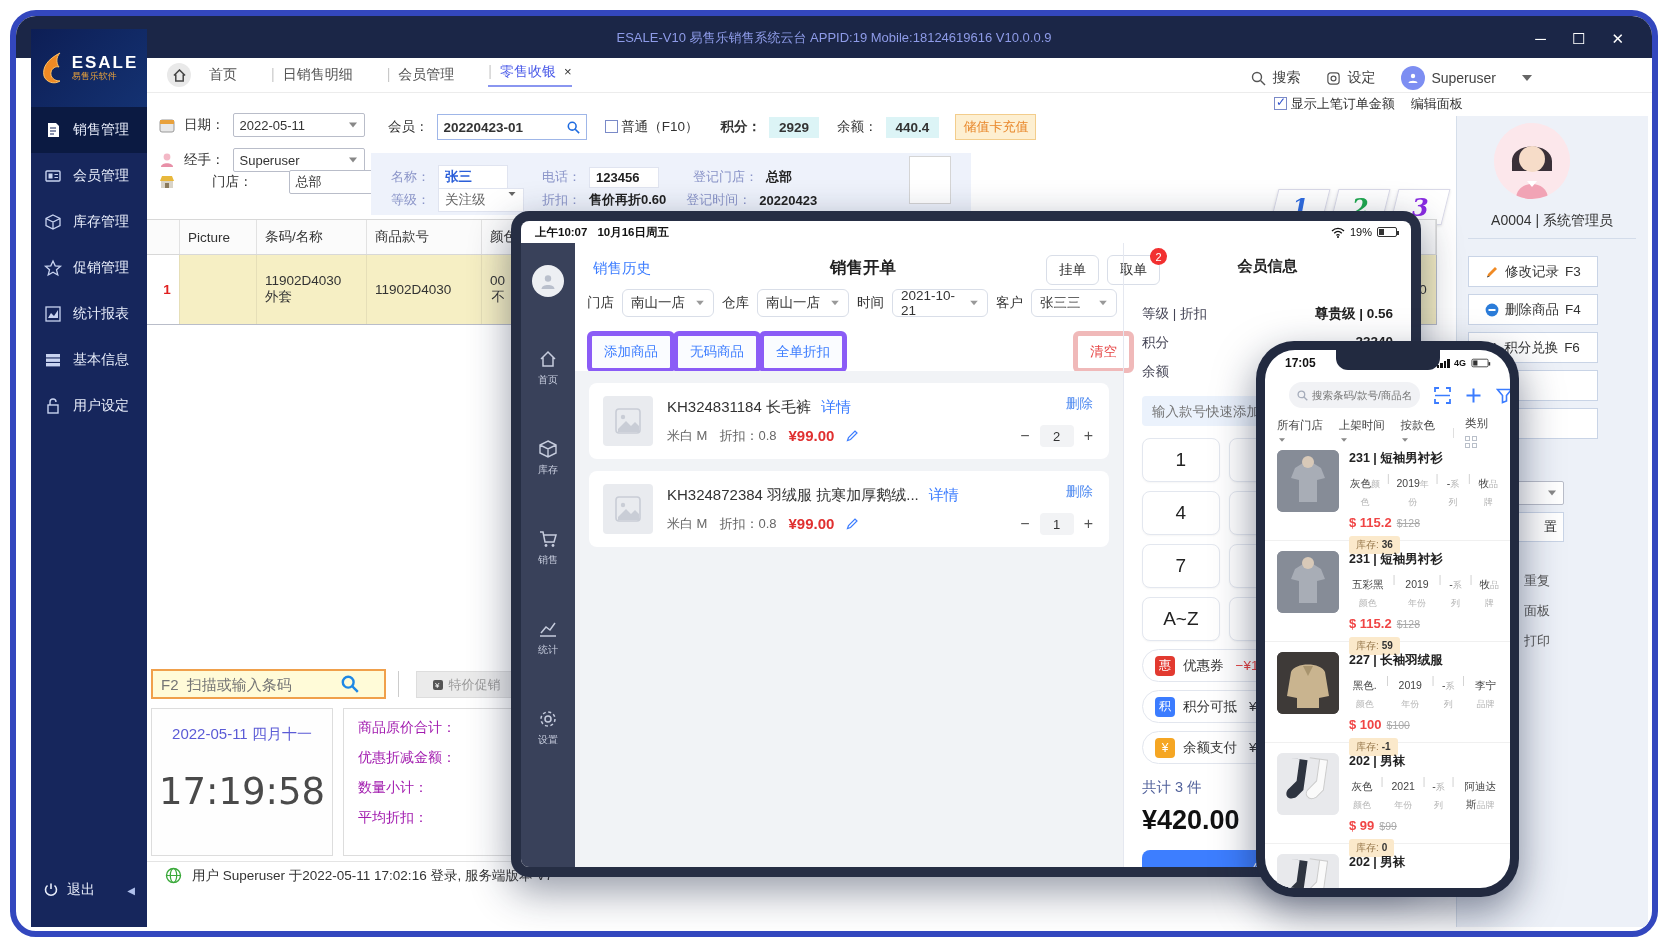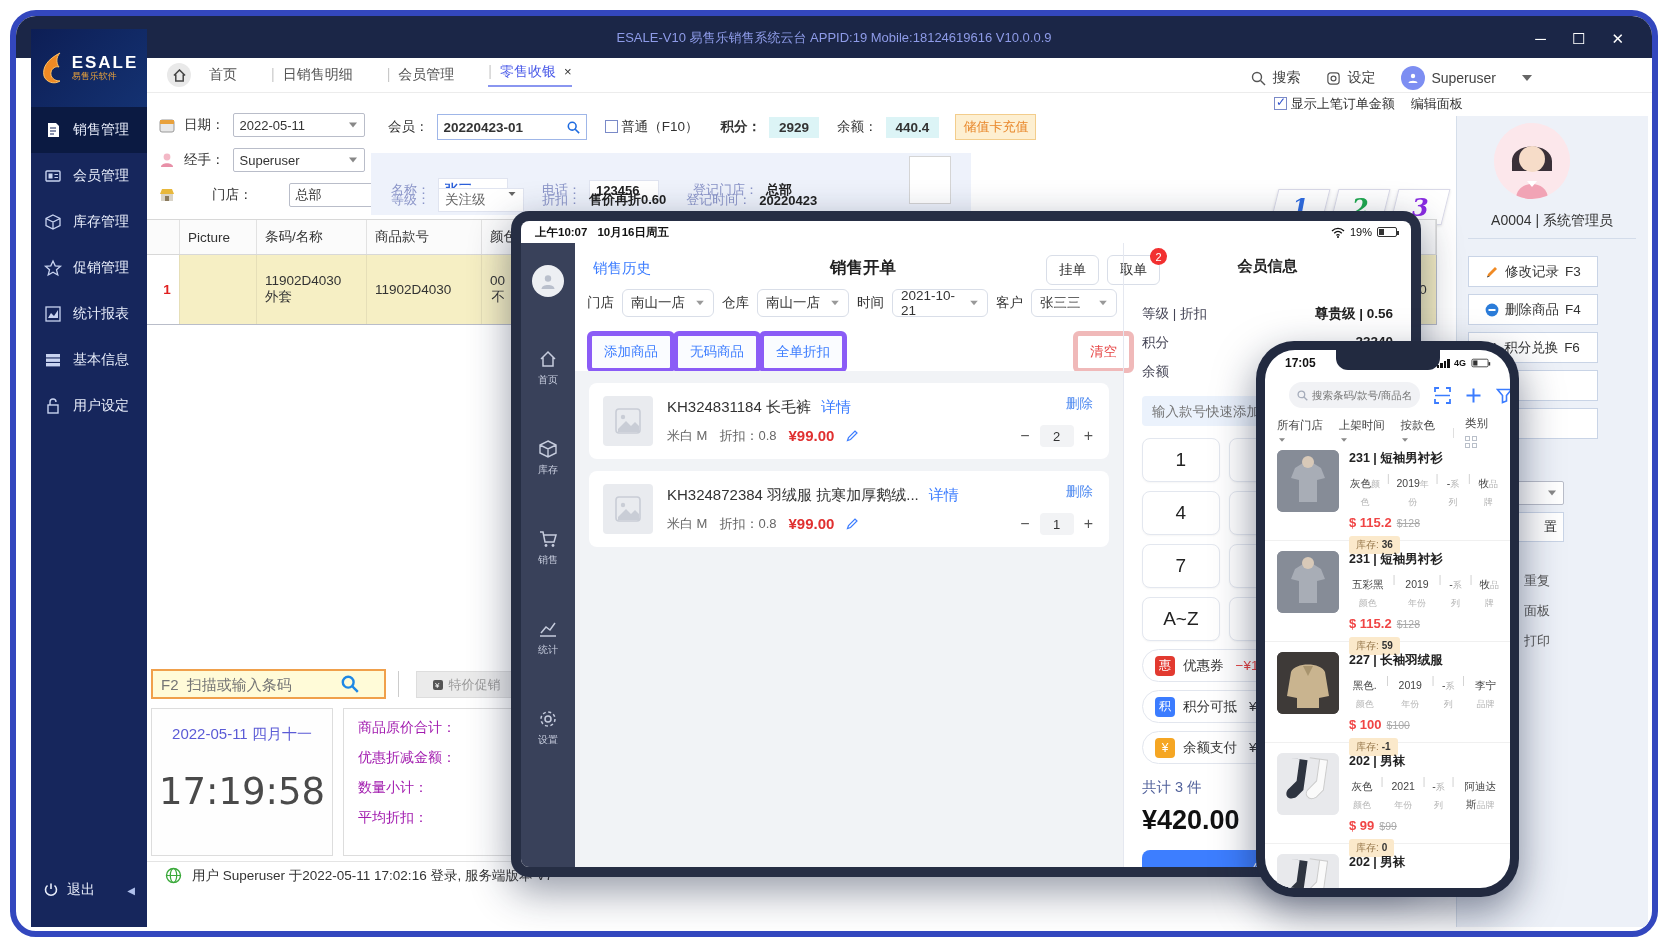--- a/index.html
+++ b/index.html
@@ -283,21 +283,21 @@
     <svg width="18" height="18" viewBox="0 0 18 18">
         <circle cx="9" cy="6" r="3.4" fill="#F3B8C6"></circle>
         <path d="M3 16 C3 11 15 11 15 16Z" fill="#E890A8"></path>
       </svg>
     <span>经手：</span>
     <div class="sel" style="width:132px;">
         <span>Superuser</span>
         <span class="caret"></span>
       </div>
   </div>
-  <div class="abs fld-row" style="left:142px; top:167px;gap:36px;">
+  <div class="abs fld-row" style="left:142px; top:154px;gap:36px;">
     <svg width="18" height="18" viewBox="0 0 18 18">
         <path d="M2 8 L4 3 H14 L16 8Z" fill="#E8B83C"></path>
         <rect x="3" y="8" width="12" height="7" fill="#D9D4C8"></rect>
         <rect x="7" y="10" width="4" height="5" fill="#8A7A5C"></rect>
       </svg>
     <span>门店：</span>
     <div class="sel" style="width:132px;">
         <span>总部</span>
         <span class="caret"></span>
       </div>
@@ -314,21 +314,21 @@
     </div>
     <span style="margin-left:10px;"><span class="chk"></span> <span>普通（F10）</span></span>
     <span style="margin-left:14px; font-weight:bold;">积分：</span>
     <span class="cyan">2929</span>
     <span style="margin-left:10px;">余额：</span>
     <span class="cyan">440.4</span>
     <span class="chip-orange" style="margin-left:8px;">储值卡充值</span>
   </div>
 
   <div class="abs band"></div>
-  <div class="abs fld-row" style="left:375px; top:162px;">
+  <div class="abs fld-row" style="left:375px; top:149px;">
     <span class="band-lbl">名称：</span>
     <span class="wbox" style="color:#2B5FD9; font-weight:bold;">张三</span>
     <span class="band-lbl" style="margin-left:26px;">电话：</span>
     <span class="wbox band-val">123456</span>
     <span class="band-lbl" style="margin-left:26px;">登记门店：</span>
     <span class="band-val">总部</span>
   </div>
   <div class="abs fld-row" style="left:375px; top:172px;">
     <span class="band-lbl">等级：</span>
     <span class="wbox" style="color:#666; display:inline-flex; justify-content:space-between; width:86px;">

